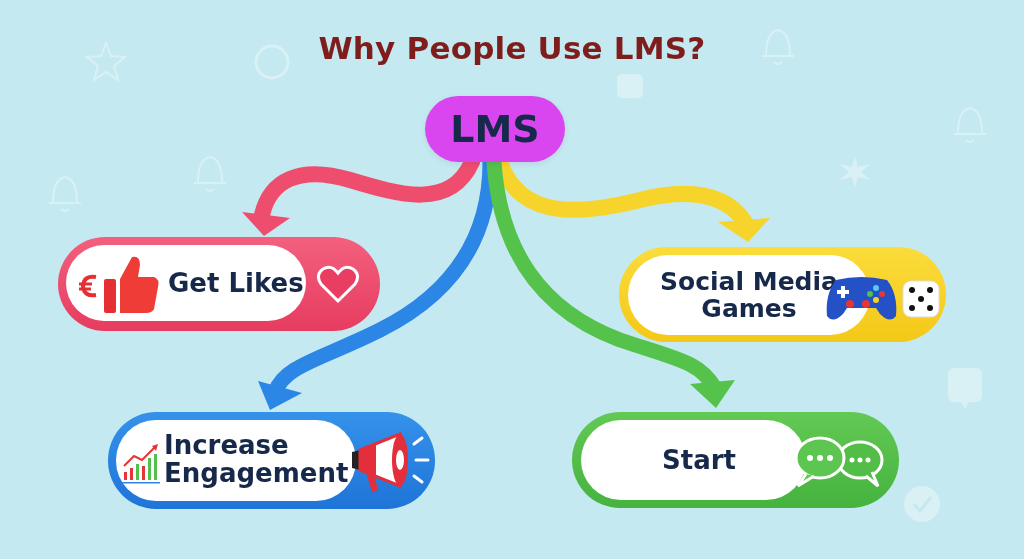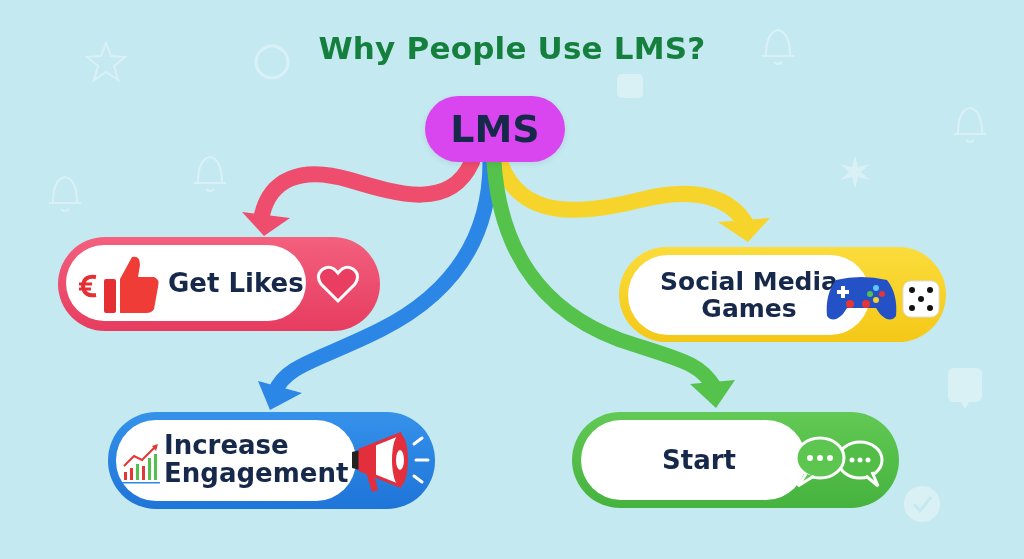--- a/index.html
+++ b/index.html
@@ -1,19 +1,19 @@
 <!DOCTYPE html>
 <html><head>
 <meta charset="utf-8">
 <style>
   html,body{margin:0;padding:0;}
   body{width:1024px;height:559px;overflow:hidden;background:#c5e9f1;position:relative;font-family:"DejaVu Sans","Liberation Sans",sans-serif;}
   .stage{position:absolute;left:0;top:0;width:1024px;height:559px;}
   .bgdeco{position:absolute;opacity:0.35;}
-  .title{position:absolute;left:0;width:1024px;top:30px;text-align:center;font-weight:bold;font-size:31px;color:#15803d;letter-spacing:0.2px;}
+  .title{position:absolute;left:0;width:1024px;top:30px;text-align:center;font-weight:bold;font-size:31px;color:#7f1d1d;letter-spacing:0.2px;}
   .root{position:absolute;left:425px;top:96px;width:140px;height:66px;border-radius:33px;background:#d946ef;display:flex;align-items:center;justify-content:center;font-weight:bold;font-size:38px;color:#16294a;box-shadow:0 2px 6px rgba(0,0,0,0.08);}
   svg.arrows{position:absolute;left:0;top:0;}
   .pill{position:absolute;border-radius:48px;display:flex;align-items:center;}
   .pill .inner{position:absolute;background:#fff;border-radius:40px;display:flex;align-items:center;}
   .lbl{font-weight:bold;color:#16294a;line-height:1.08;}
   .icon{position:absolute;}
 </style>
 </head>
 <body>
 

